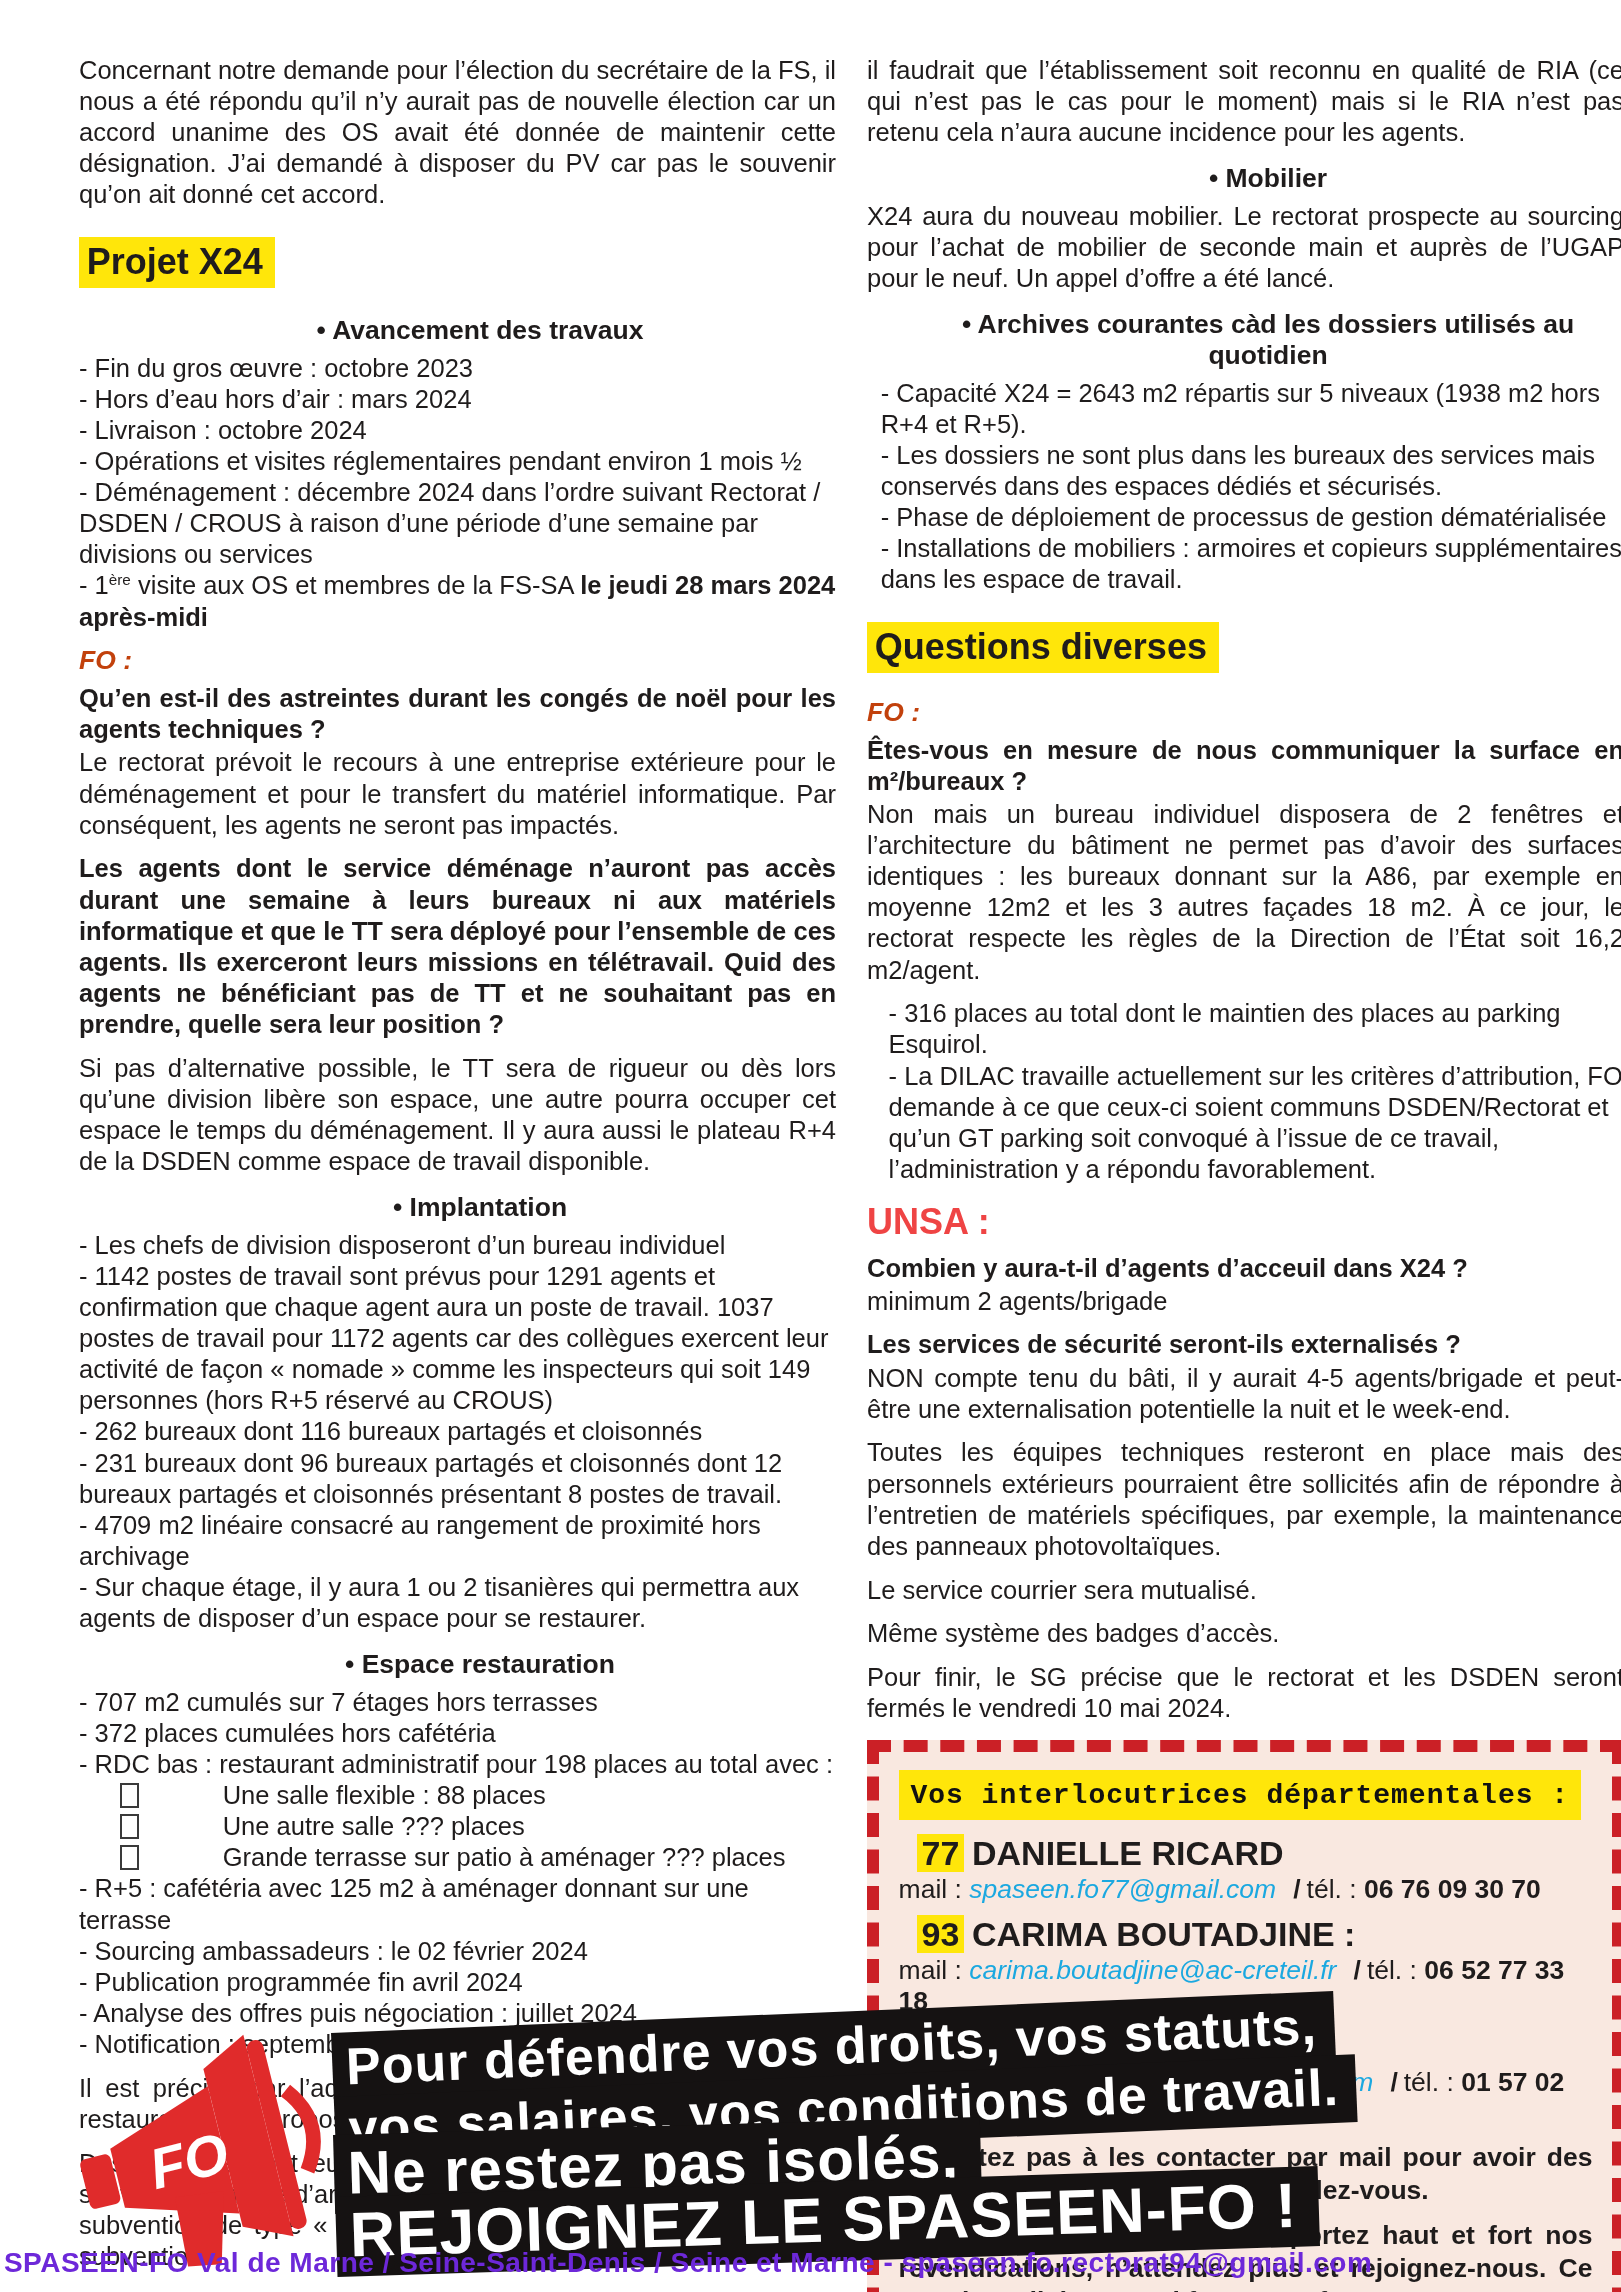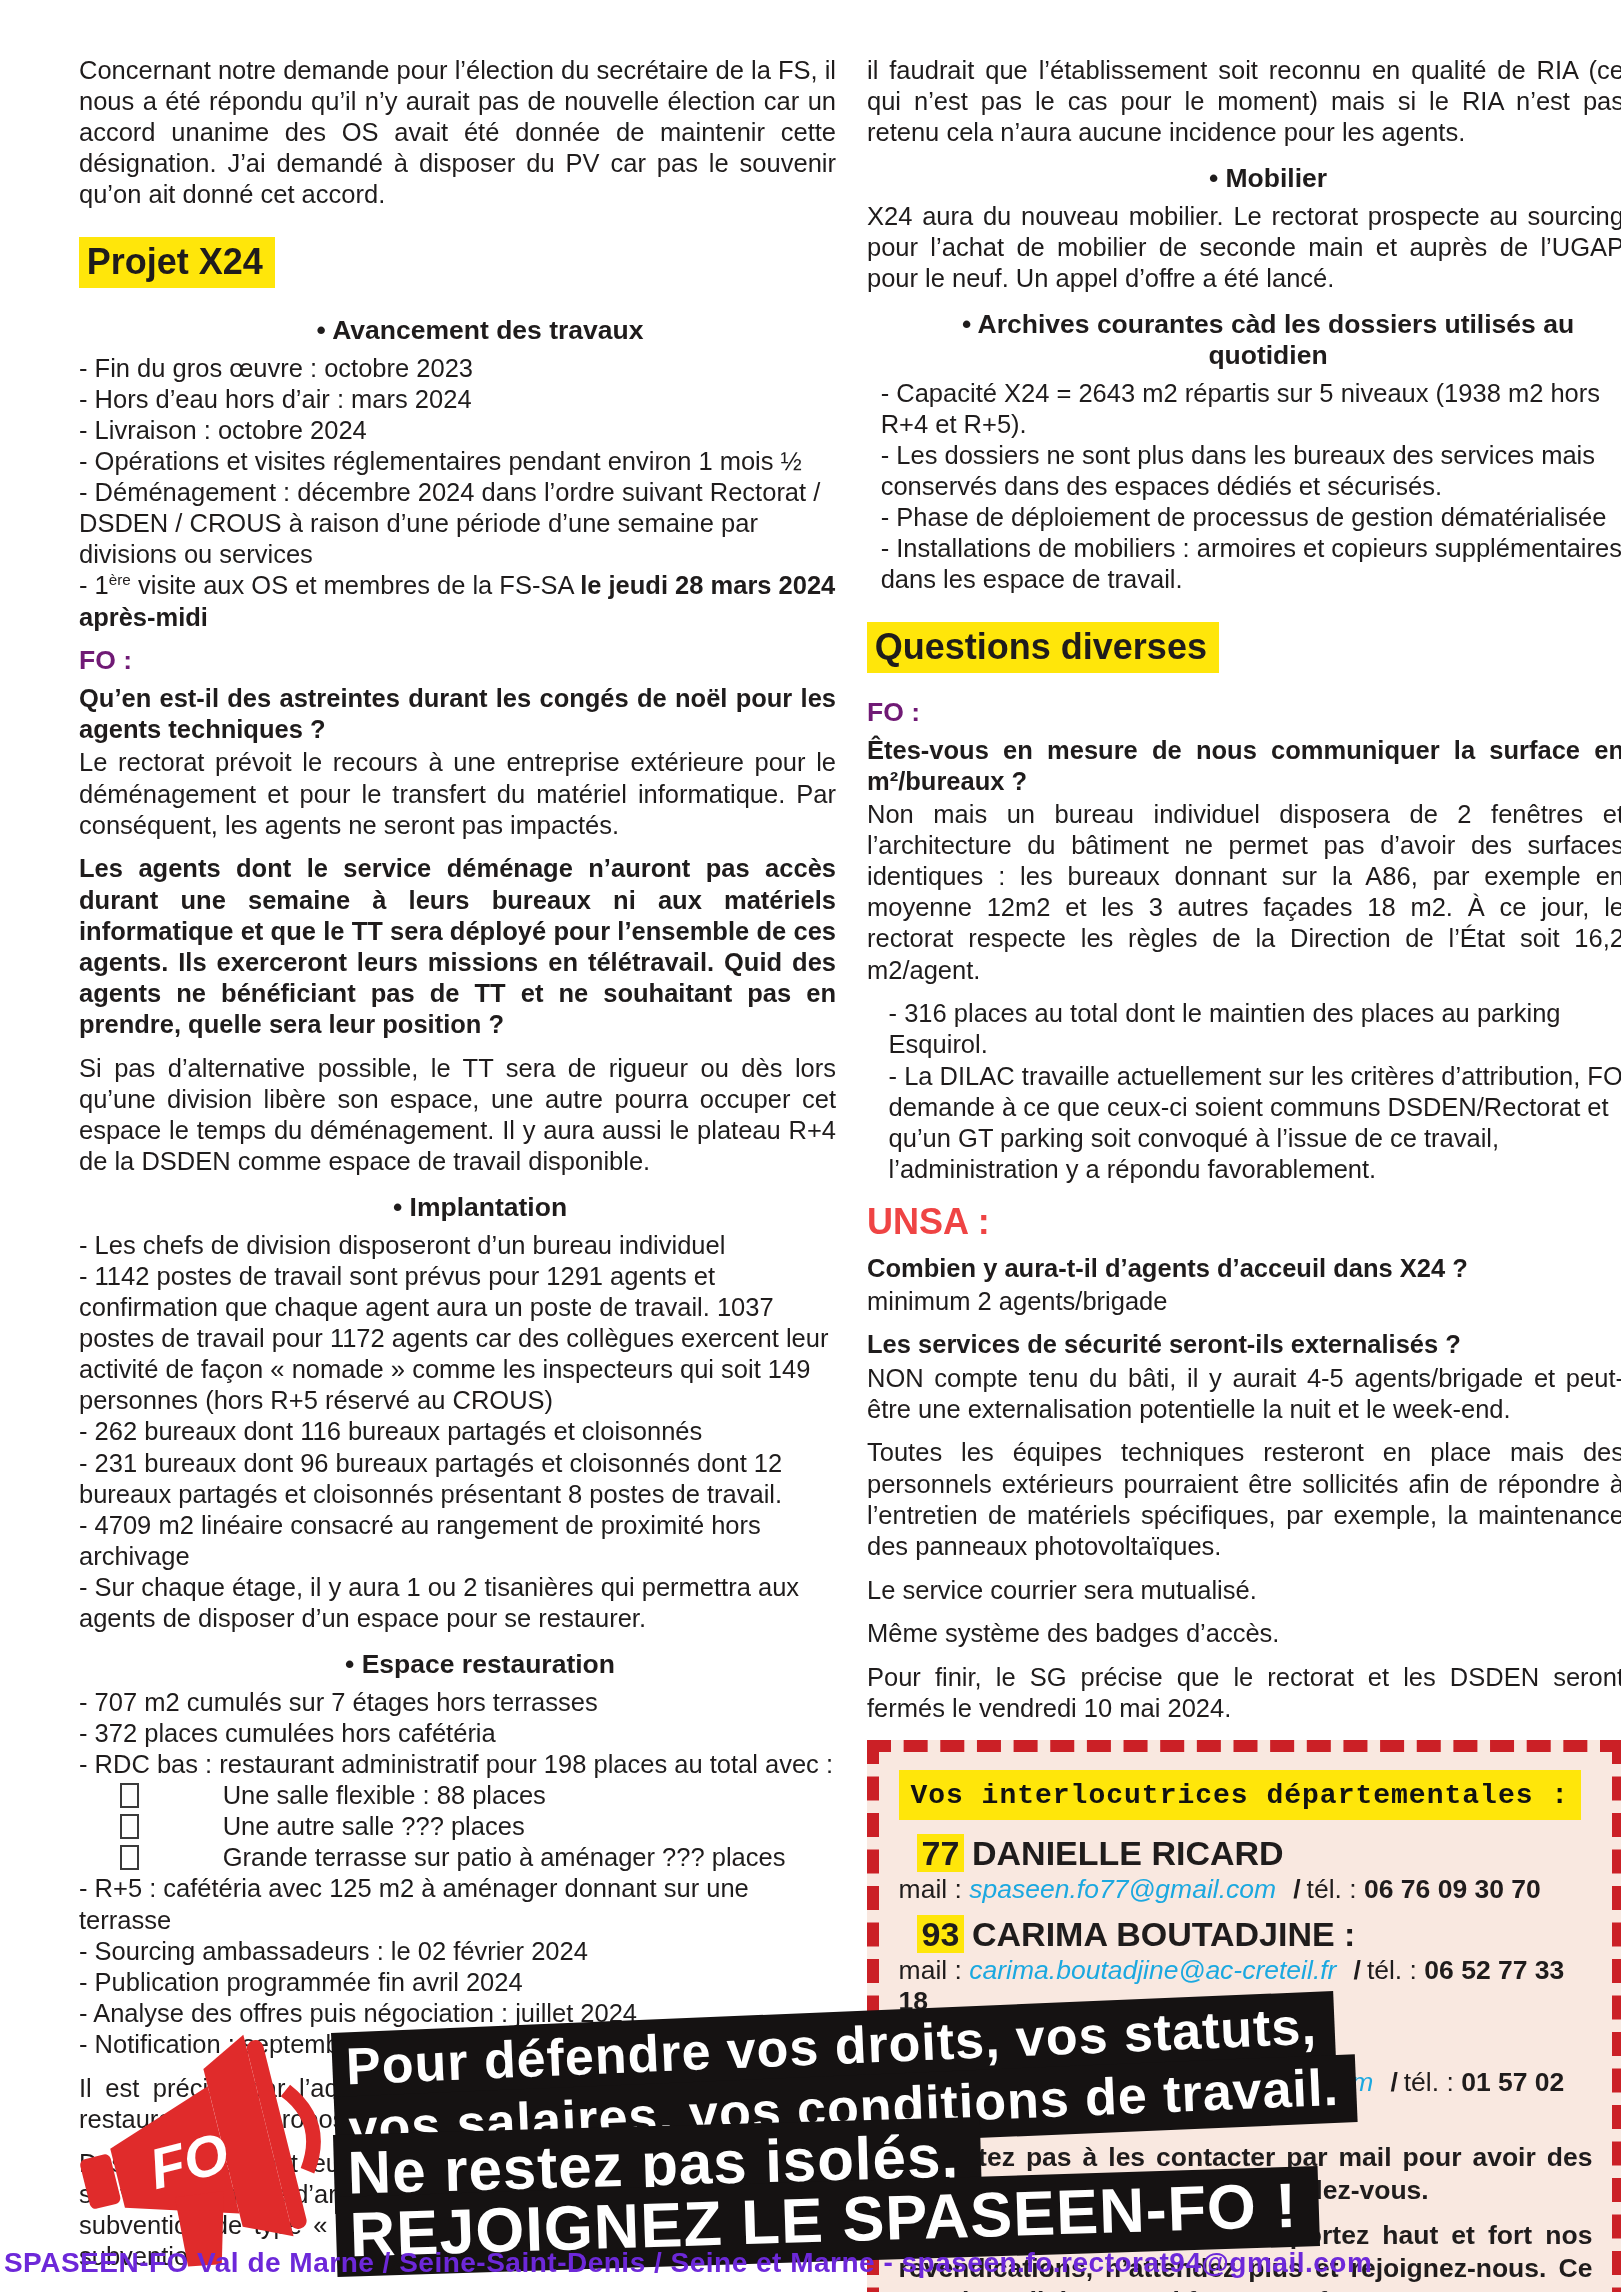--- a/index.html
+++ b/index.html
@@ -15,21 +15,21 @@
   .h1 {
     display:inline-block; background:#ffe60a; color:#1f1c1c;
     font-size:36px; font-weight:bold; line-height:1.1;
     padding:4.9px 11.8px 6.9px 7.8px; margin:13.7px 0 11.8px 0;
   }
   .bullet-head { font-size:26.5px; font-weight:bold; margin:14.7px 0 6.9px 45px;text-align:center; }
   .list { font-size:25.5px; line-height:1.22; margin:0 0 12.7px 0; }
   .list .li { text-align:left; }
   .r-indent { padding-left:13.7px; }
   .p-indent { padding-left:21.6px; }
-  .red-label { color:#701a75; font-weight:bold; font-size:26.5px; margin:11.8px 0 6.9px 0; }
+  .red-label { color:#c2410c; font-weight:bold; font-size:26.5px; margin:11.8px 0 6.9px 0;font-style:italic; }
   .black-label { color:#ef4444; font-weight:bold; font-size:36px; margin:15.7px 0 9.8px 0; }
   .q { font-weight:bold; margin-bottom:2px; }
   .tight { margin-bottom:2px; }
   .bold-para { font-weight:bold; }
 
   .chk-row { display:flex; align-items:flex-start; padding-left:41px; }
   .tofu {
     flex:0 0 auto; width:14.7px; height:20.6px; margin:2.9px 84px 0 0;
     border:2px solid #3a3a3a; font-size:10.8px; line-height:18.6px; text-align:center;
     color:#3a3a3a; font-family:"DejaVu Sans Mono", monospace;

